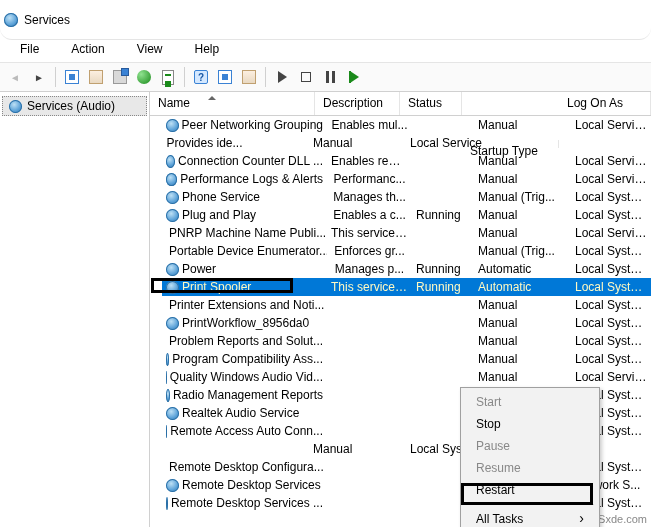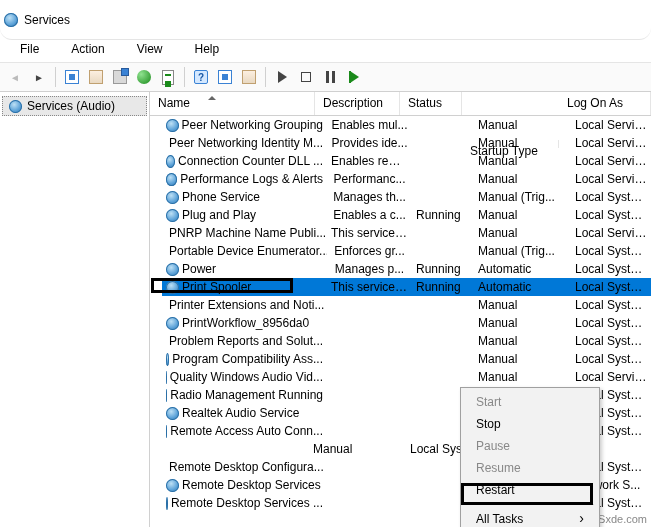--- a/index.html
+++ b/index.html
@@ -117,21 +117,21 @@
     height:18px;
     align-items:center;
     margin-left:12px;
   }
   .cell { padding:0 4px; white-space:nowrap; overflow:hidden; text-overflow:ellipsis; }
   .cname{width:165px;display:flex;align-items:center;gap:3px;}
   .cdesc{width:85px;text-align:center;}
   .cstat{width:62px;}
   .cstart{width:97px;}
   .clog{flex:1;}
-  .row.selected { background:#0078d7; color:#000000; }
+  .row.selected { background:#0078d7; color:#fef9c3; }
   .row.selected .cname { position:relative; }
   .highlight-box {
     position:absolute;
     left:157px; top:3px;
     width:142px; height:15px;
     border:3px solid #000;
     pointer-events:none;
     z-index:5;
   }
   .contextmenu {
@@ -259,24 +259,20 @@
               <span>Peer Networking Grouping</span>
             </div>
             <div class="cell cdesc">Enables mul...</div>
             <div class="cell cstat"></div>
             <div class="cell cstart">Manual</div>
             <div class="cell clog">Local Service</div>
           </div>
         </div>
         <div class="row-container">
           <div class="row">
-            <div class="cell cname">
-              <span class="gear-icon gear-small"></span>
-              <span>Peer Networking Identity M...</span>
-            </div>
             <div class="cell cdesc">Provides ide...</div>
             <div class="cell cstat"></div>
             <div class="cell cstart">Manual</div>
             <div class="cell clog">Local Service</div>
           </div>
         </div>
         <div class="row-container">
           <div class="row">
             <div class="cell cname">
               <span class="gear-icon gear-small"></span>
@@ -430,21 +426,21 @@
             <div class="cell cdesc"></div>
             <div class="cell cstat"></div>
             <div class="cell cstart">Manual</div>
             <div class="cell clog">Local Service</div>
           </div>
         </div>
         <div class="row-container">
           <div class="row">
             <div class="cell cname">
               <span class="gear-icon gear-small"></span>
-              <span>Radio Management Running</span>
+              <span>Radio Management Reports</span>
             </div>
             <div class="cell cdesc"></div>
             <div class="cell cstat"></div>
             <div class="cell cstart">Manual</div>
             <div class="cell clog">Local Syste...</div>
           </div>
         </div>
         <div class="row-container">
           <div class="row">
             <div class="cell cname">

